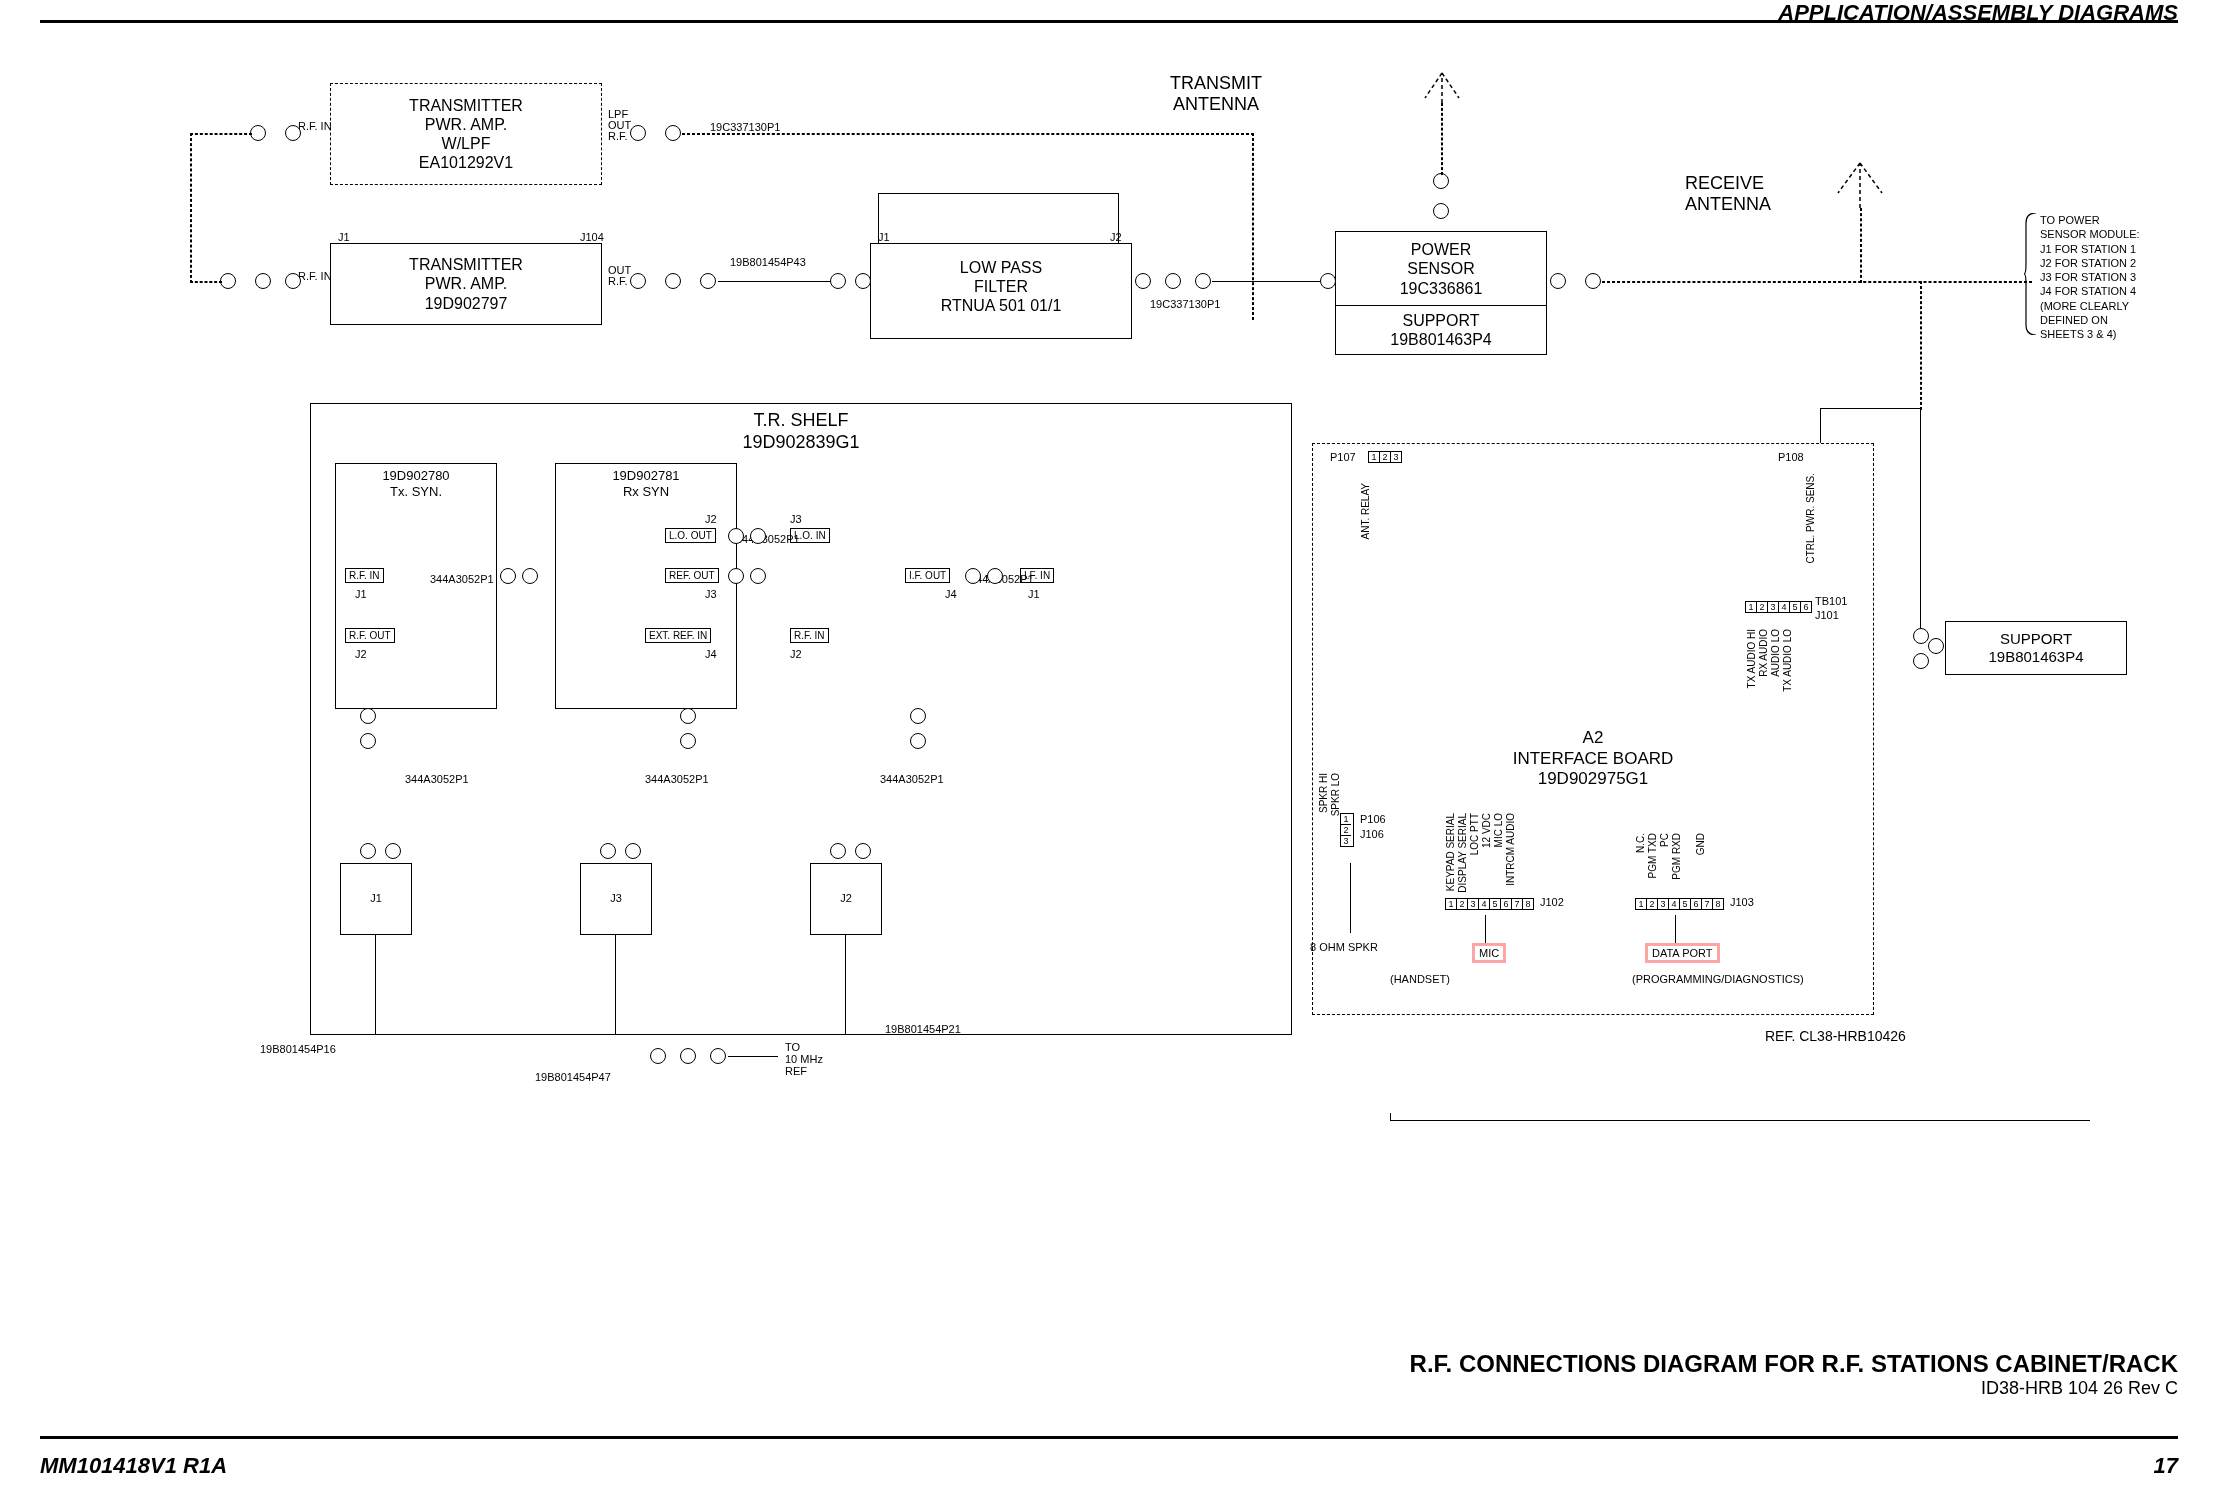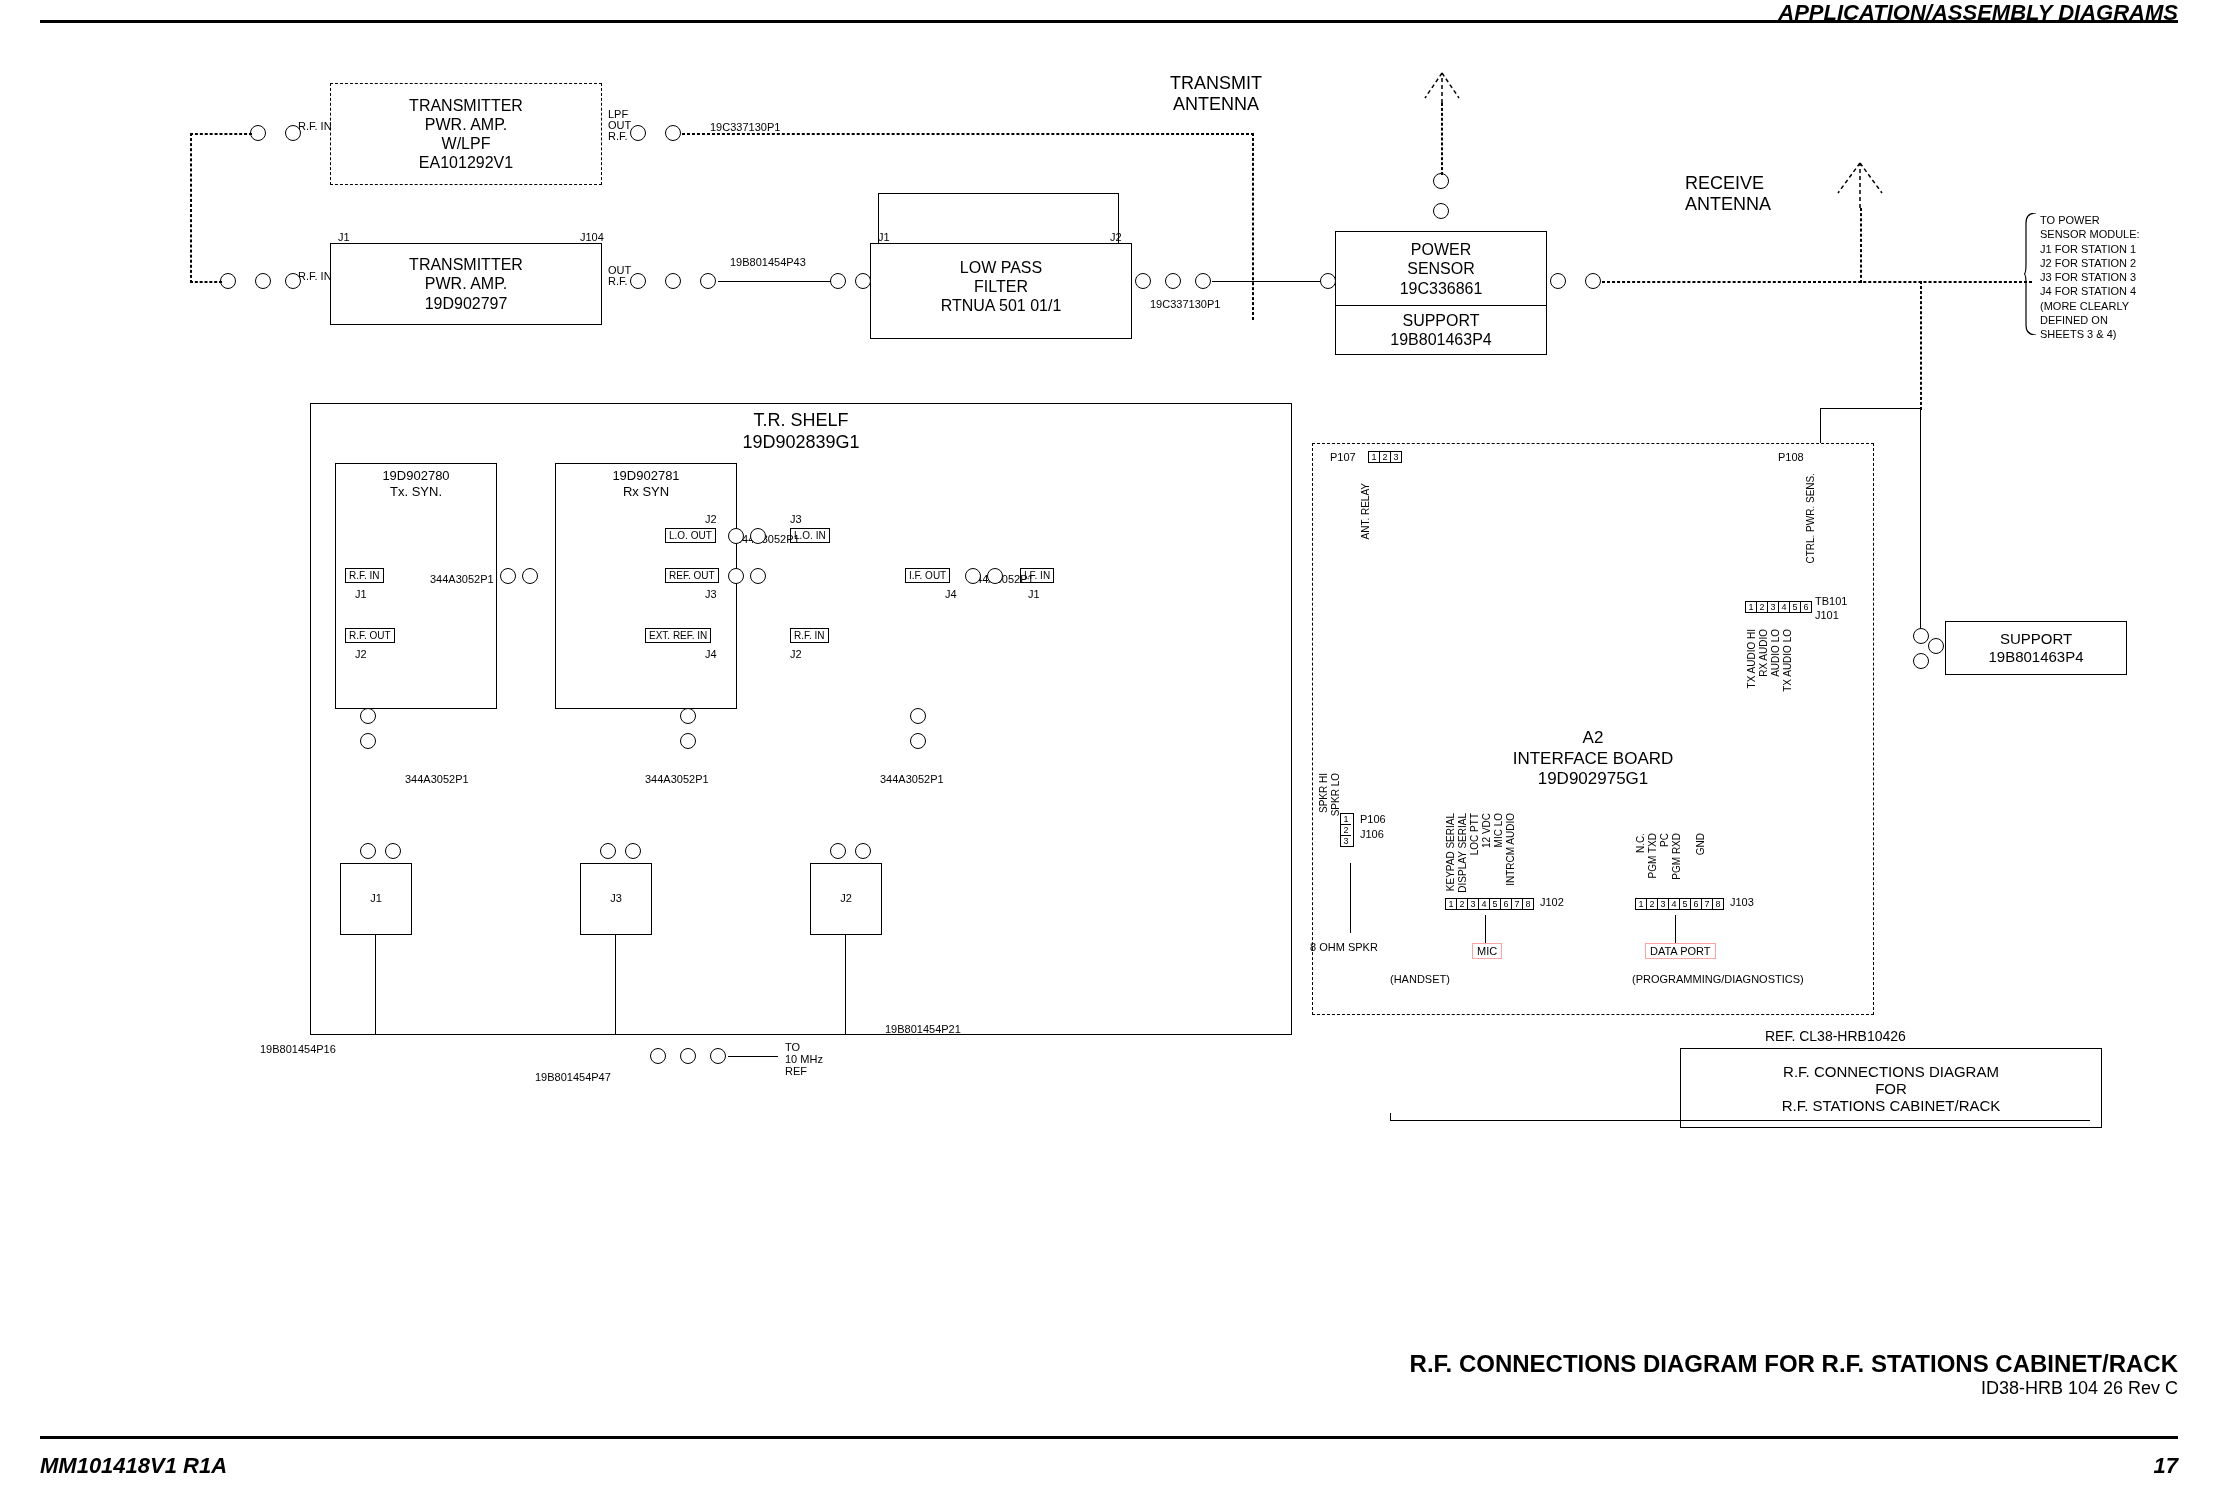--- a/index.html
+++ b/index.html
@@ -88,21 +88,21 @@
   }
   .small {
     font-size: 11px;
   }
   .vlabel {
     writing-mode: vertical-rl;
     transform: rotate(180deg);
     font-size: 10px;
   }
   .bordered-small {
-    border: 1px solid #fca5a5;
+    border: 3px solid #fca5a5;
     padding: 1px 4px;
     font-size: 11px;
     position: absolute;
     background: #fff;
   }
   .conn-circ {
     position: absolute;
     width: 14px;
     height: 14px;
     border: 1.5px solid #000;
@@ -489,25 +489,20 @@
 
     <div class="box" style="left:1755px; top:548px; width:180px; height:52px; font-size:15px;">
       <span>SUPPORT</span>
       <span>19B801463P4</span>
     </div>
     <div class="conn-circ" style="left:1738px; top:565px;"></div>
 
     <div class="line-v dashed" style="left:1730px; top:208px; height:127px;"></div>
 
     <div class="ref-label" style="left:1575px; top:955px;">REF. CL38-HRB10426</div>
-    <div class="title-plate" style="left:1490px; top:975px; width:400px; height:70px;">
-      <div>R.F.  CONNECTIONS   DIAGRAM</div>
-      <div>FOR</div>
-      <div>R.F.  STATIONS  CABINET/RACK</div>
-    </div>
     <div class="line-h" style="left:1200px; top:1047px; width:700px;"></div>
     <div class="line-v" style="left:1200px; top:1040px; height:8px;"></div>
 
   </div>
 
 </div>
 
 <div class="caption-block">
   <div class="caption-title">R.F. CONNECTIONS DIAGRAM FOR R.F. STATIONS CABINET/RACK</div>
   <div class="caption-sub">ID38-HRB 104 26 Rev C</div>

